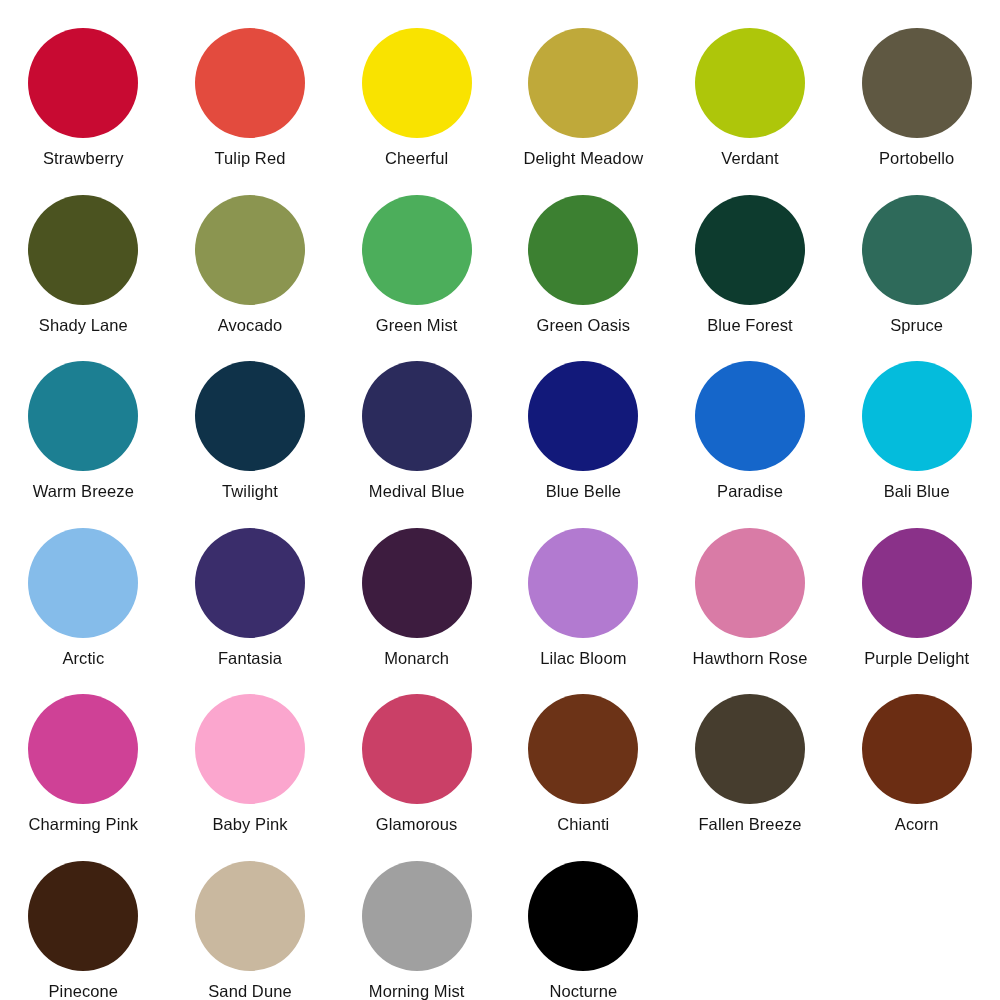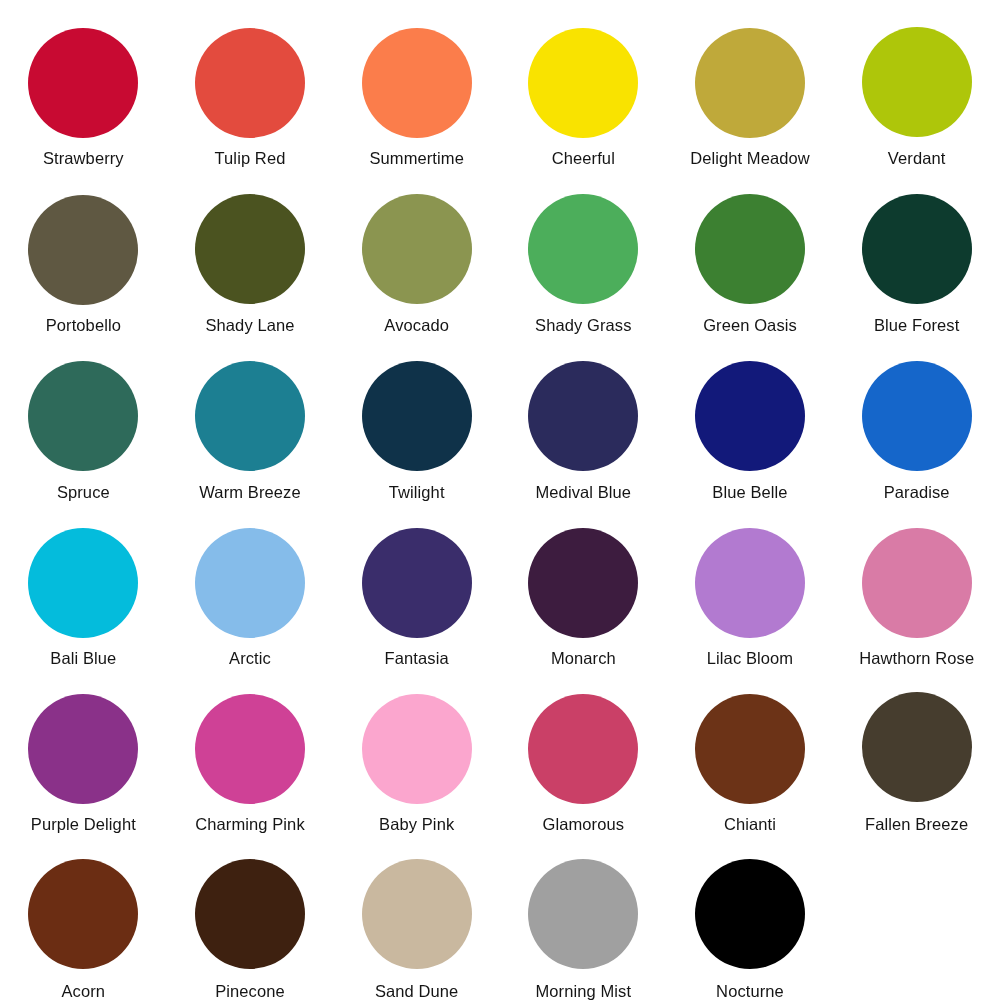--- a/index.html
+++ b/index.html
@@ -23,21 +23,21 @@
     grid-template-rows: repeat(6, 1fr);
     box-sizing: border-box;
     padding: 0;
   }
 
   .swatch-cell {
     position: relative;
     display: flex;
     flex-direction: column;
     align-items: center;
-    justify-content: space-between;
+    justify-content: flex-end;
     box-sizing: border-box;
   }
 
   .swatch-dot {
     width: 110px;
     height: 110px;
     border-radius: 50%;
     margin-top: 27px;
     flex: 0 0 auto;
   }
@@ -62,24 +62,20 @@
 <div id="swatch-grid">
     <div class="swatch-cell row-1">
       <div class="swatch-dot" style="background-color: rgb(200, 10, 50);"></div>
       <div class="swatch-label">Strawberry</div>
     </div>
     <div class="swatch-cell row-1">
       <div class="swatch-dot" style="background-color: rgb(227, 75, 62);"></div>
       <div class="swatch-label">Tulip Red</div>
     </div>
     <div class="swatch-cell row-1">
-      <div class="swatch-dot" style="background-color: rgb(251, 125, 75);"></div>
-      <div class="swatch-label">Summertime</div>
-    </div>
-    <div class="swatch-cell row-1">
       <div class="swatch-dot" style="background-color: rgb(249, 227, 0);"></div>
       <div class="swatch-label">Cheerful</div>
     </div>
     <div class="swatch-cell row-1">
       <div class="swatch-dot" style="background-color: rgb(191, 169, 58);"></div>
       <div class="swatch-label">Delight Meadow</div>
     </div>
     <div class="swatch-cell row-2">
       <div class="swatch-dot" style="background-color: rgb(174, 198, 10);"></div>
       <div class="swatch-label">Verdant</div>
@@ -91,21 +87,21 @@
     <div class="swatch-cell row-2">
       <div class="swatch-dot" style="background-color: rgb(75, 83, 32);"></div>
       <div class="swatch-label">Shady Lane</div>
     </div>
     <div class="swatch-cell row-2">
       <div class="swatch-dot" style="background-color: rgb(139, 149, 80);"></div>
       <div class="swatch-label">Avocado</div>
     </div>
     <div class="swatch-cell row-2">
       <div class="swatch-dot" style="background-color: rgb(76, 174, 91);"></div>
-      <div class="swatch-label">Shady Grass</div>
+      <div class="swatch-label">Green Mist</div>
     </div>
     <div class="swatch-cell row-2">
       <div class="swatch-dot" style="background-color: rgb(60, 128, 49);"></div>
       <div class="swatch-label">Green Oasis</div>
     </div>
     <div class="swatch-cell row-2">
       <div class="swatch-dot" style="background-color: rgb(13, 59, 46);"></div>
       <div class="swatch-label">Blue Forest</div>
     </div>
     <div class="swatch-cell row-3">

